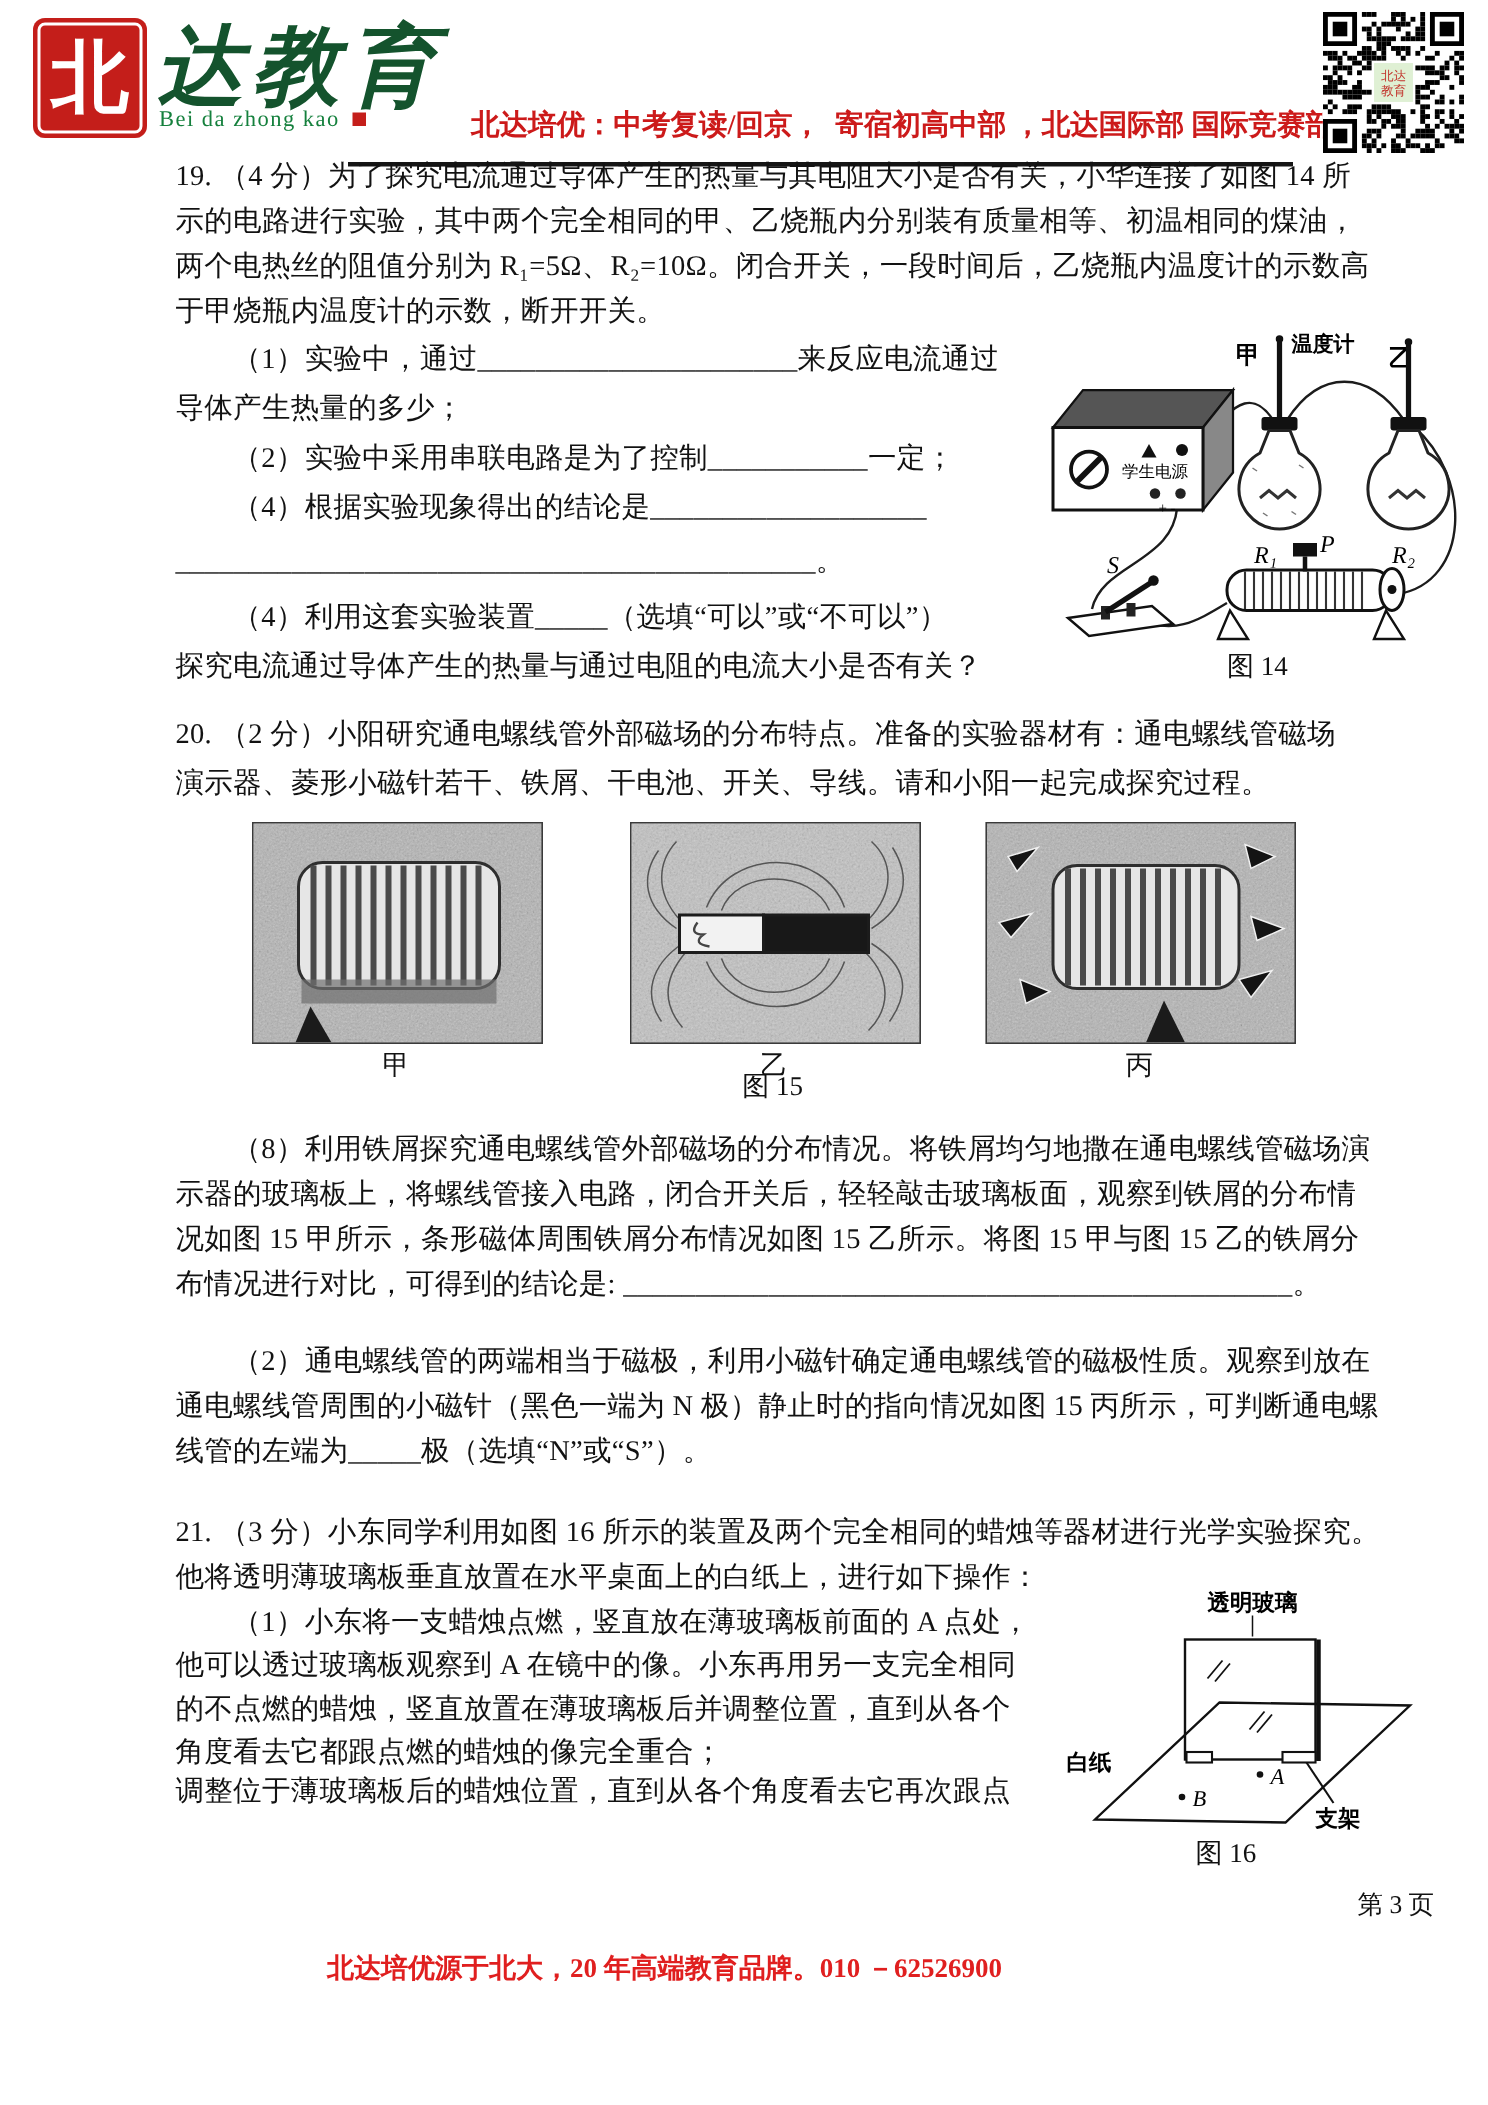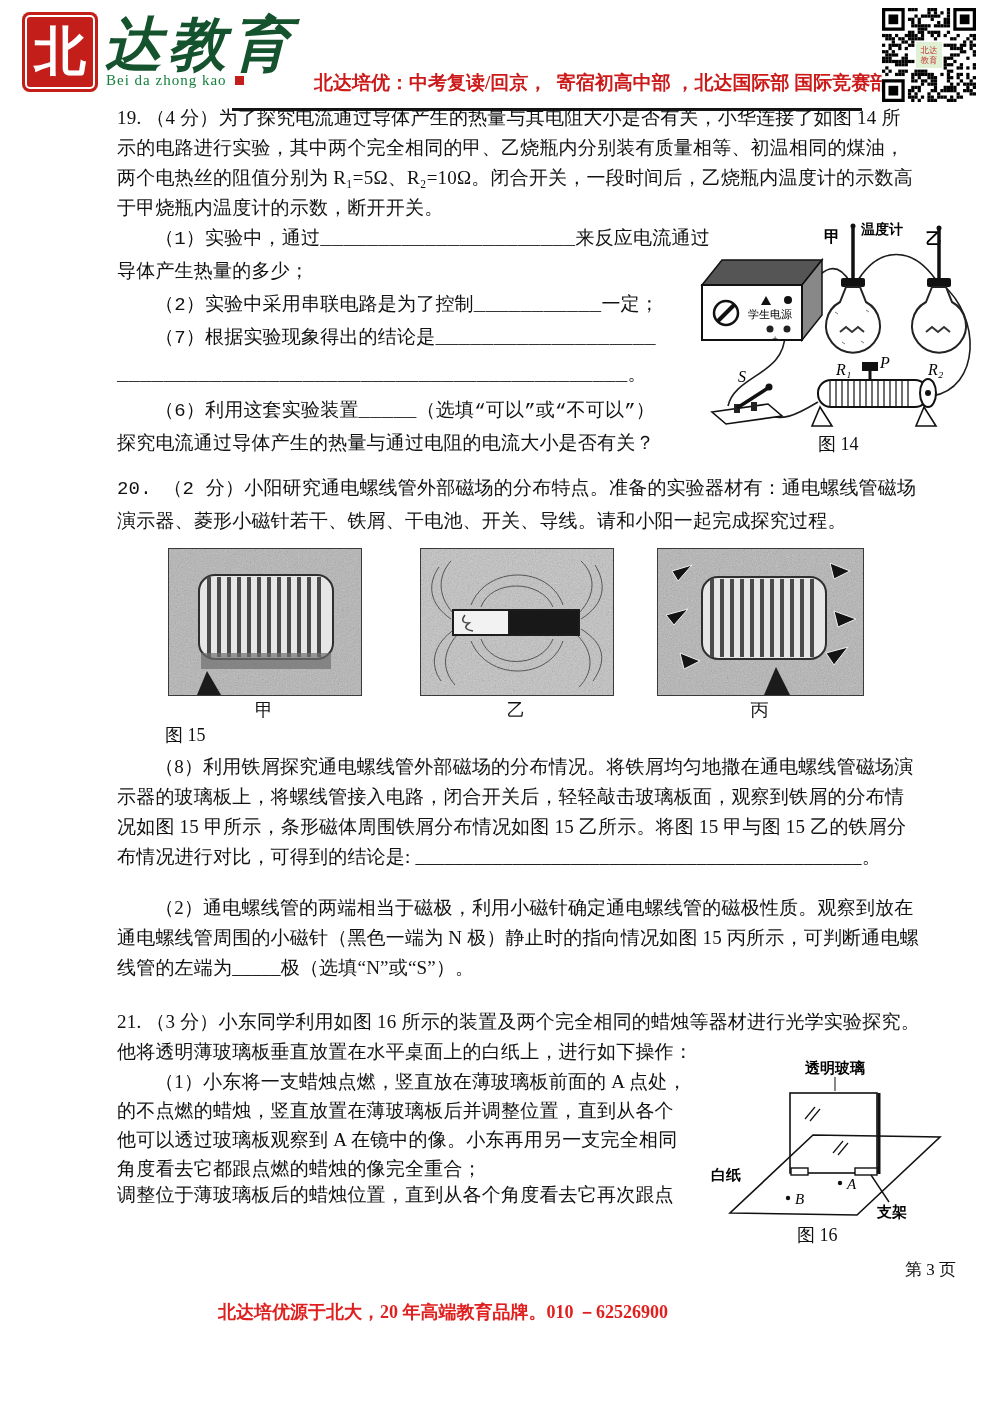--- a/index.html
+++ b/index.html
@@ -1,20 +1,20 @@
 <!DOCTYPE html>
 <html><head>
 <meta charset="utf-8">
 <style>
   html,body{margin:0;padding:0;background:#9a9a9a;}
   .page{position:relative;width:992px;height:1403px;background:#ffffff;margin:0 auto;
         font-family:"Liberation Serif","DejaVu Serif",serif;color:#121212;overflow:hidden;}
   .abs{position:absolute;}
   .tl{font-size:19px;line-height:30px;white-space:pre;letter-spacing:0.2px;}
-  .lh33 .tl{line-height:33px;font-family:Liberation Mono, monospace;}
+  .lh33 .tl{line-height:33px;}
   .lh29 .tl{line-height:29px;}
   .ind{padding-left:38px;}
   
   .seal{left:22px;top:12px;width:76px;height:80px;background:#c41e1a;border-radius:8px;
         box-shadow:0 0 0 3px #c41e1a inset,0 0 0 5px #fff inset;display:flex;align-items:center;justify-content:center;}
   .seal span{color:#fff;font-size:52px;font-weight:bold;font-family:"Liberation Serif",serif;}
   .brand{left:104px;top:6px;font-size:58px;font-weight:bold;font-style:italic;color:#14532d;
          font-family:"Liberation Serif",serif;letter-spacing:6px;}
   .romanized{left:106px;top:72px;font-size:15px;color:#15803d;letter-spacing:1px;}
   .red-sq{display:inline-block;width:9px;height:9px;background:#c41e1a;margin-left:8px;}
@@ -331,23 +331,23 @@
     <div class="tl">19. （4 分）为了探究电流通过导体产生的热量与其电阻大小是否有关，小华连接了如图 14 所</div>
     <div class="tl">示的电路进行实验，其中两个完全相同的甲、乙烧瓶内分别装有质量相等、初温相同的煤油，</div>
     <div class="tl">两个电热丝的阻值分别为 R₁=5Ω、R₂=10Ω。闭合开关，一段时间后，乙烧瓶内温度计的示数高</div>
     <div class="tl">于甲烧瓶内温度计的示数，断开开关。</div>
   </div>
 
   <div class="abs lh33" style="left:117px;top:223px;width:590px;">
     <div class="tl ind">（1）实验中，通过______________________来反应电流通过</div>
     <div class="tl">导体产生热量的多少；</div>
     <div class="tl ind">（2）实验中采用串联电路是为了控制___________一定；</div>
-    <div class="tl ind">（7）根据实验现象得出的结论是___________________</div>
+    <div class="tl ind">（4）根据实验现象得出的结论是___________________</div>
     <div class="tl" style="line-height:40px;">____________________________________________。</div>
-    <div class="tl ind">（6）利用这套实验装置_____（选填“可以”或“不可以”）</div>
+    <div class="tl ind">（4）利用这套实验装置_____（选填“可以”或“不可以”）</div>
     <div class="tl">探究电流通过导体产生的热量与通过电阻的电流大小是否有关？</div>
   </div>
 
   <div class="abs" style="left:690px;top:210px;width:300px;height:245px;">
     <svg width="300" height="245" viewBox="0 0 300 245">
 
       <text x="134" y="32" font-size="16" font-weight="bold">甲</text>
       <text x="192" y="24" font-size="14" font-weight="bold" text-anchor="middle">温度计</text>
       <text x="236" y="34" font-size="16" font-weight="bold">乙</text>
 
@@ -534,21 +534,21 @@
           <polygon points="176,62 198,70 180,78"></polygon>
           <polygon points="22,104 42,112 26,120"></polygon>
           <polygon points="168,104 190,98 176,116"></polygon>
         </g>
         <polygon points="118,118 132,146 106,146" fill="#1b1b1b"></polygon>
       </svg>
     </div>
     <div class="photo-label" style="left:3px;width:192px;">甲</div>
     <div class="photo-label" style="left:255px;width:192px;">乙</div>
     <div class="photo-label" style="left:492px;width:205px;">丙</div>
-    <div class="abs fig-caption" style="left:0;top:175px;width:700px;text-align:left;">图 15</div>
+    <div class="abs fig-caption" style="left:0;top:164px;width:700px;text-align:center;">图 15</div>
   </div>
 
   <div class="abs" style="left:117px;top:752px;width:862px;">
     <div class="tl ind">（8）利用铁屑探究通电螺线管外部磁场的分布情况。将铁屑均匀地撒在通电螺线管磁场演</div>
     <div class="tl">示器的玻璃板上，将螺线管接入电路，闭合开关后，轻轻敲击玻璃板面，观察到铁屑的分布情</div>
     <div class="tl">况如图 15 甲所示，条形磁体周围铁屑分布情况如图 15 乙所示。将图 15 甲与图 15 乙的铁屑分</div>
     <div class="tl">布情况进行对比，可得到的结论是: ______________________________________________。</div>
   </div>
 
   <div class="abs" style="left:117px;top:893px;width:862px;">
@@ -557,22 +557,22 @@
     <div class="tl">线管的左端为_____极（选填“N”或“S”）。</div>
   </div>
 
   <div class="abs" style="left:117px;top:1007px;width:862px;">
     <div class="tl">21. （3 分）小东同学利用如图 16 所示的装置及两个完全相同的蜡烛等器材进行光学实验探究。</div>
     <div class="tl">他将透明薄玻璃板垂直放置在水平桌面上的白纸上，进行如下操作：</div>
   </div>
 
   <div class="abs lh29" style="left:117px;top:1067px;width:600px;">
     <div class="tl ind">（1）小东将一支蜡烛点燃，竖直放在薄玻璃板前面的 A 点处，</div>
+    <div class="tl">他可以透过玻璃板观察到 A 在镜中的像。小东再用另一支完全相同</div>
     <div class="tl">的不点燃的蜡烛，竖直放置在薄玻璃板后并调整位置，直到从各个</div>
-    <div class="tl">他可以透过玻璃板观察到 A 在镜中的像。小东再用另一支完全相同</div>
     <div class="tl">角度看去它都跟点燃的蜡烛的像完全重合；</div>
   </div>
 
   <div class="abs lh29" style="left:117px;top:1180px;width:600px;">
     <div class="tl">调整位于薄玻璃板后的蜡烛位置，直到从各个角度看去它再次跟点</div>
   </div>
 
   <div class="abs" style="left:705px;top:1055px;width:285px;height:195px;">
     <svg width="285" height="195" viewBox="0 0 285 195">
       <text x="130" y="18" font-size="15" font-weight="bold" text-anchor="middle">透明玻璃</text>

